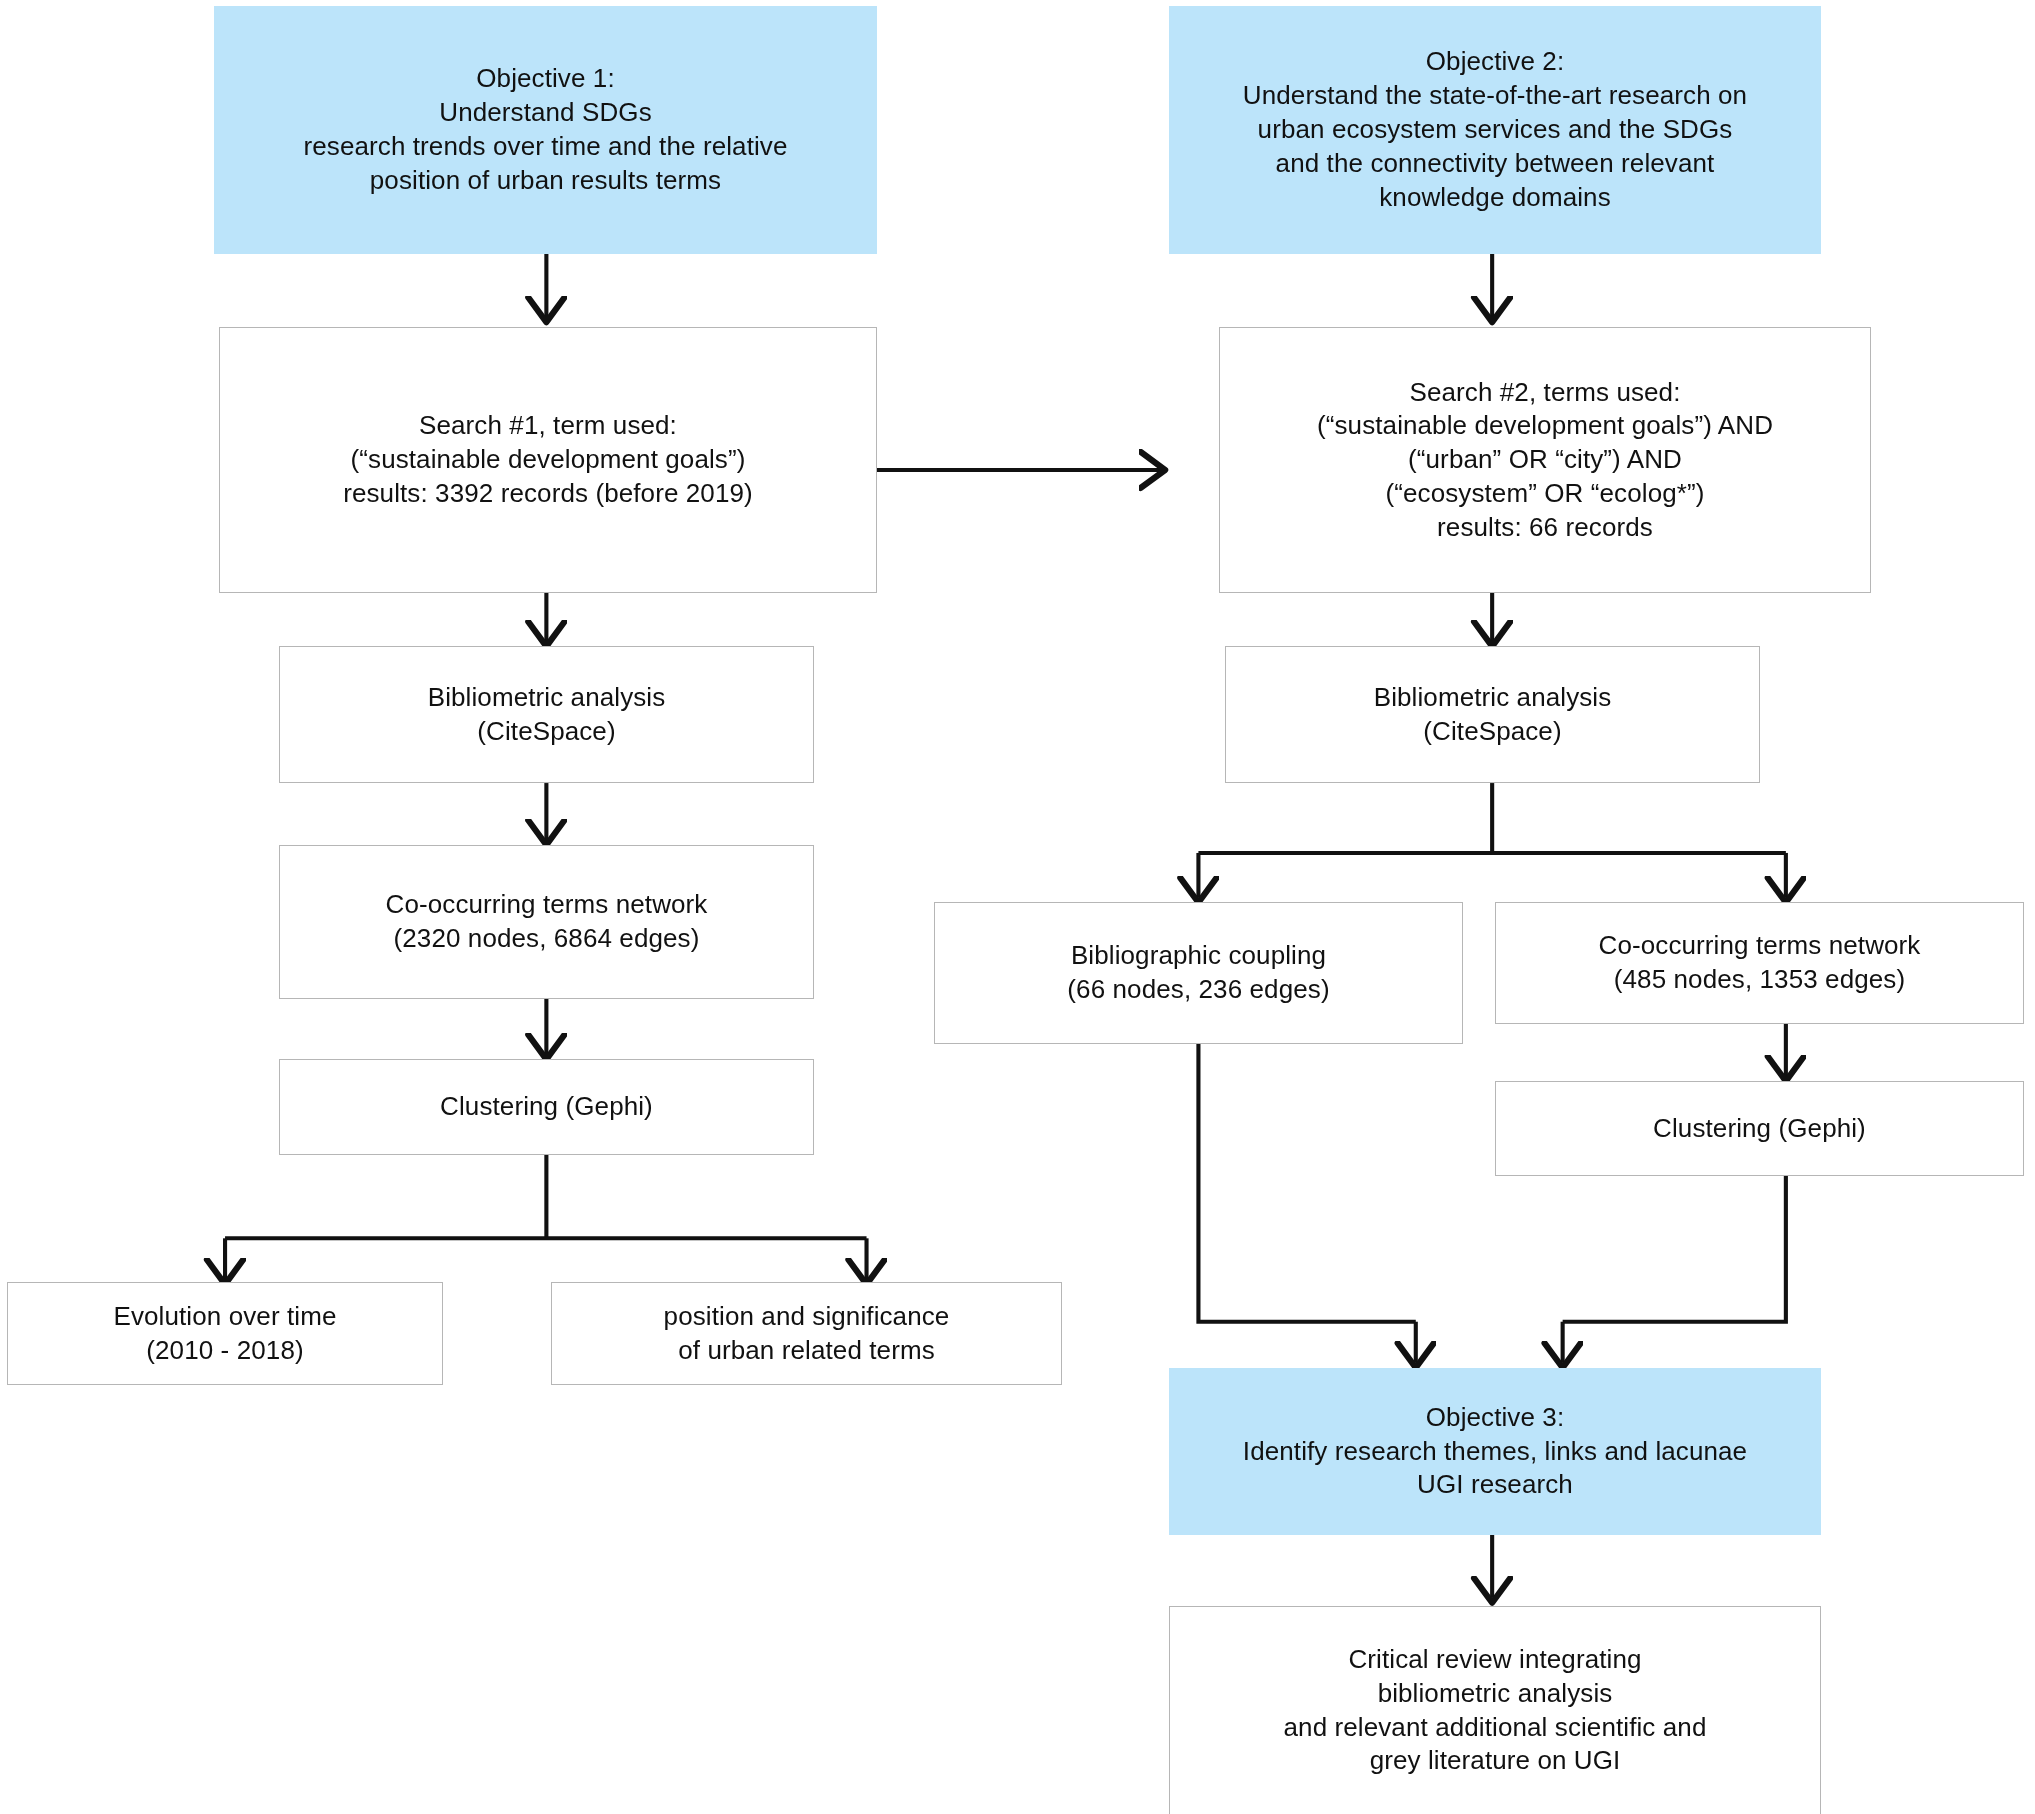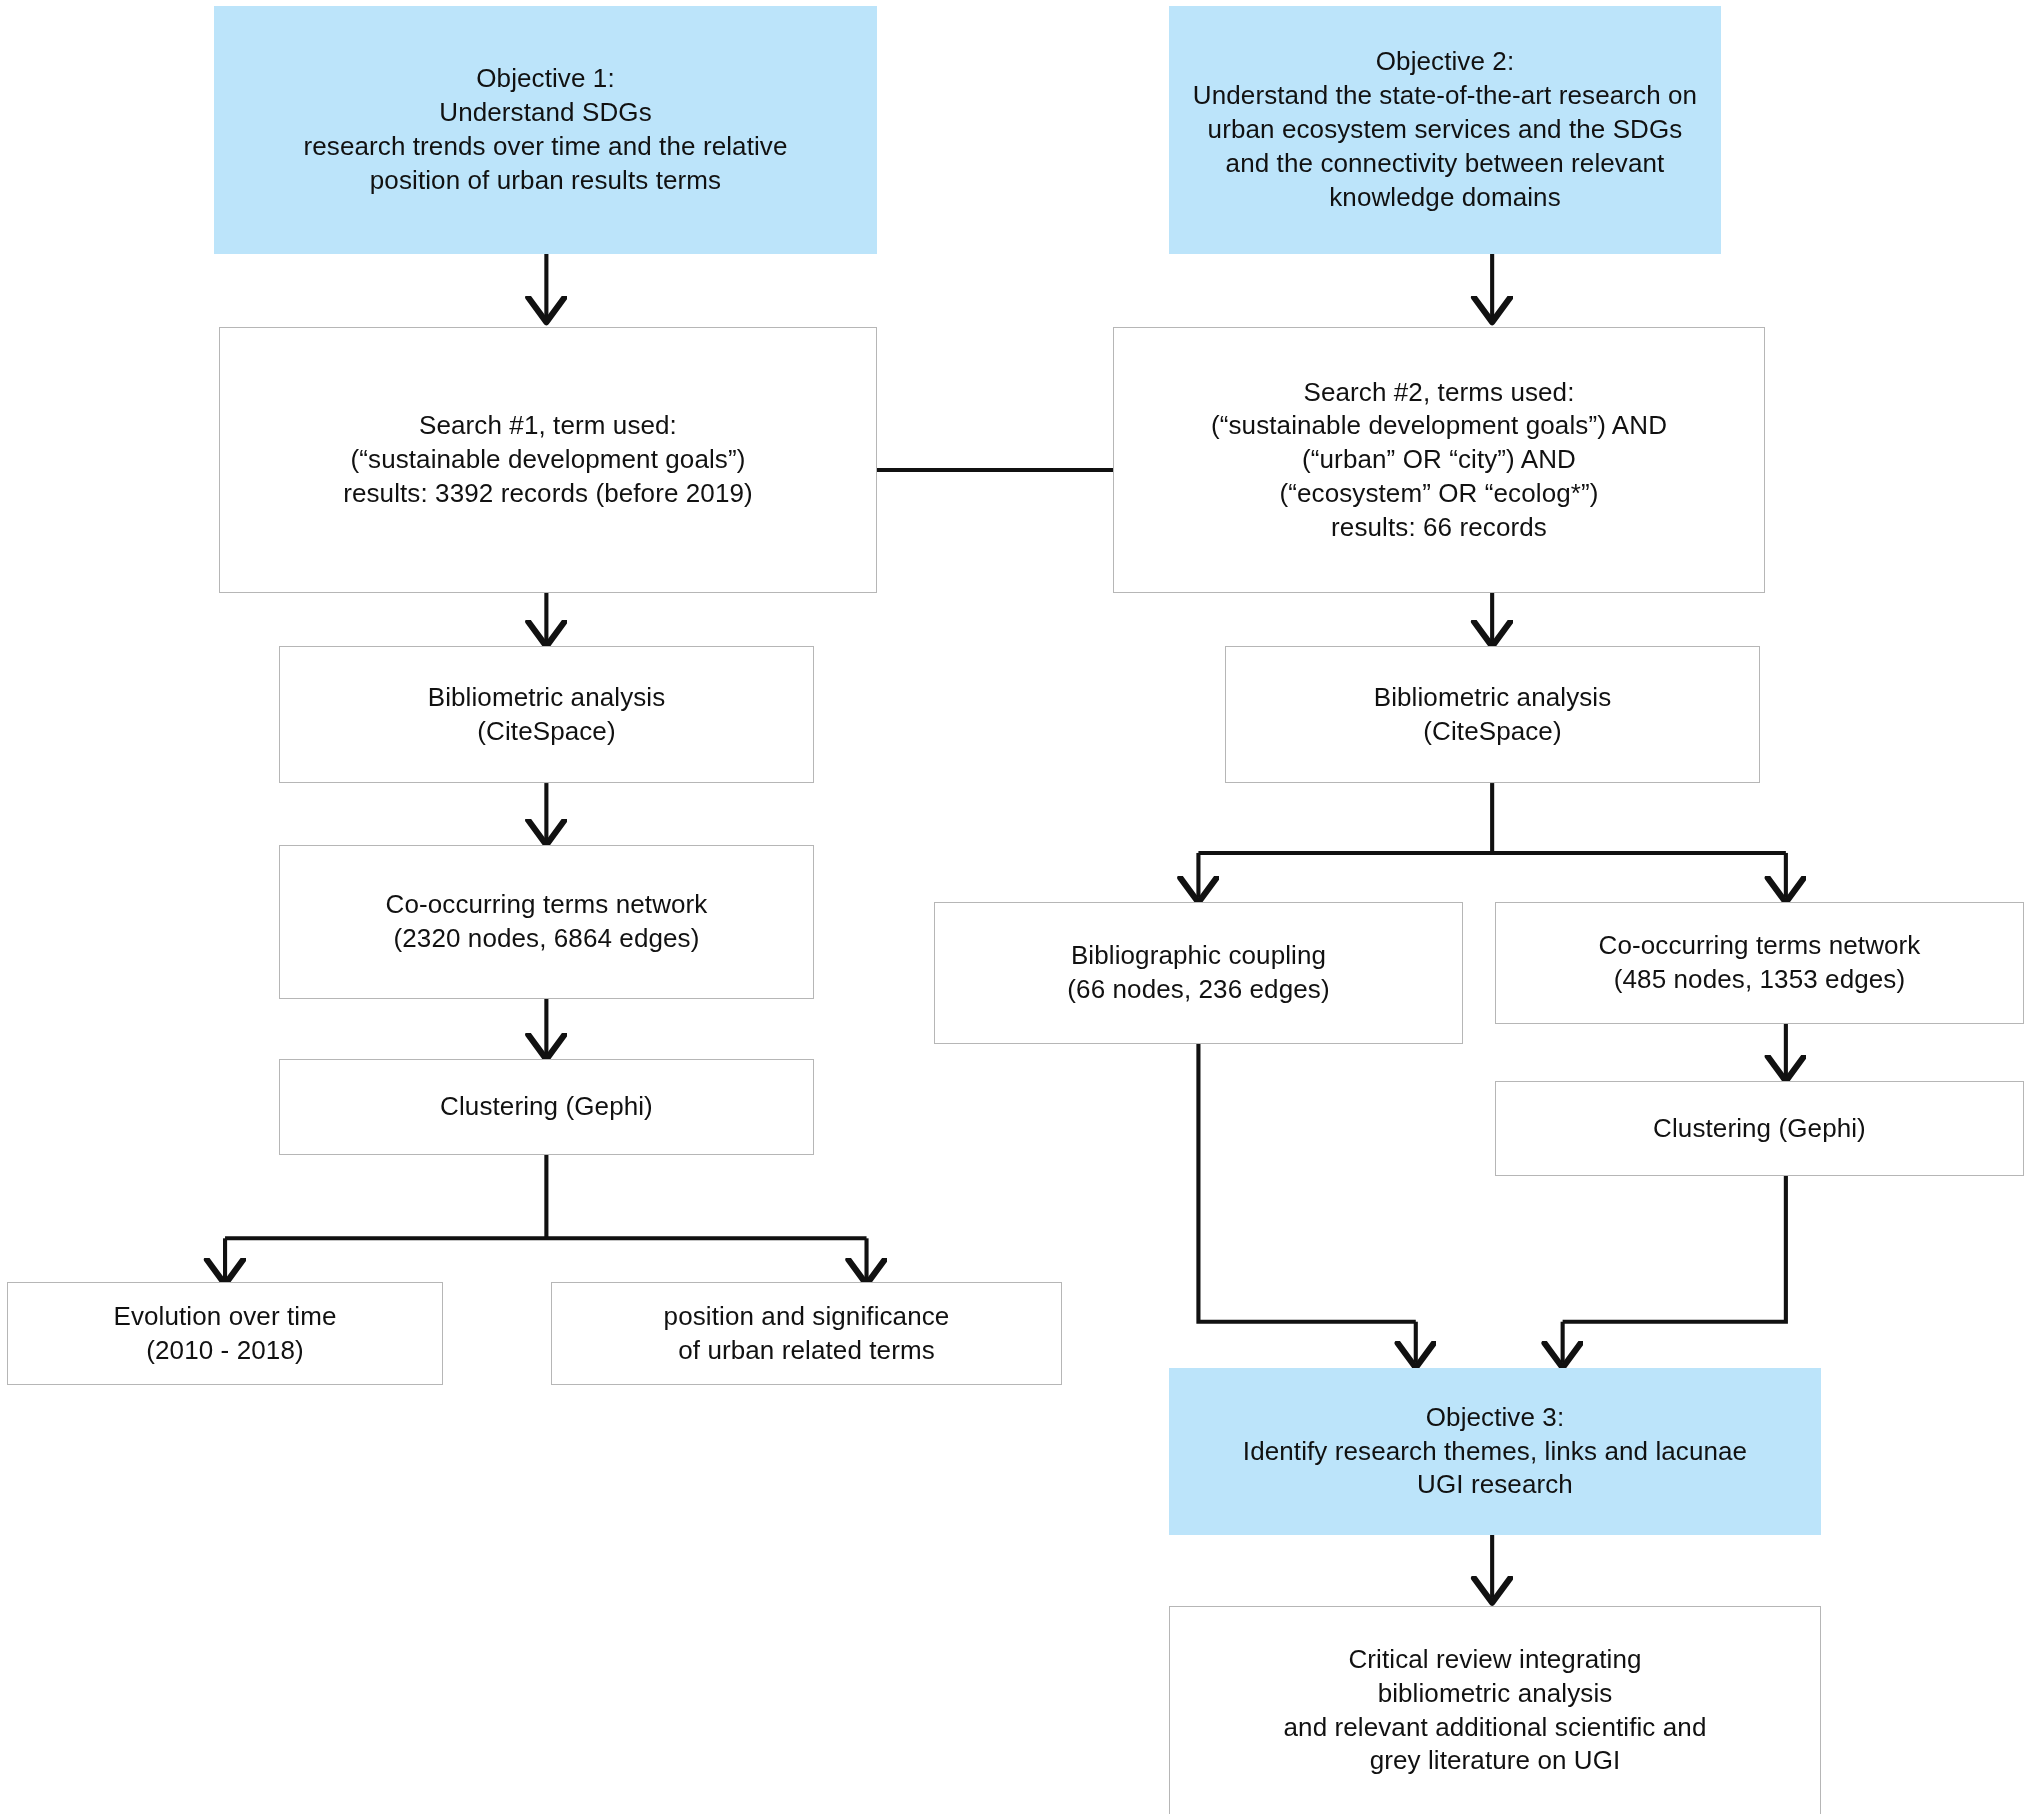--- a/index.html
+++ b/index.html
@@ -102,39 +102,39 @@
 
   <div class="node box-blue" style="left:214px; top:5.9px; width:663px; height:248px;">
     <div class="lines">
       <div>Objective 1:</div>
       <div>Understand SDGs</div>
       <div>research trends over time and the relative</div>
       <div>position of urban results terms</div>
     </div>
   </div>
 
-  <div class="node box-blue" style="left:1169px; top:5.9px; width:552px; height:248px;align-items:center;">
+  <div class="node box-blue" style="left:1169px; top:5.9px; width:652px; height:248px;align-items:center;">
     <div class="lines">
       <div>Objective 2:</div>
       <div>Understand the state-of-the-art research  on</div>
       <div>urban ecosystem services and the SDGs</div>
       <div>and the connectivity between relevant</div>
       <div>knowledge domains</div>
     </div>
   </div>
 
   <div class="node box-plain" style="left:219px; top:327px; width:658px; height:266px;">
     <div class="lines">
       <div>Search #1, term used:</div>
       <div>(“sustainable development goals”)</div>
       <div>results: 3392 records (before 2019)</div>
     </div>
   </div>
 
-  <div class="node box-plain" style="left:1113px; top:327px; width:652px; height:266px;">
+  <div class="node box-plain" style="left:1219px; top:327px; width:652px; height:266px;">
     <div class="lines">
       <div>Search #2, terms used:</div>
       <div>(“sustainable development goals”) AND</div>
       <div>(“urban” OR “city”) AND</div>
       <div>(“ecosystem” OR “ecolog*”)</div>
       <div>results: 66 records</div>
     </div>
   </div>
 
   <div class="node box-plain" style="left:279px; top:646px; width:535px; height:137px;">

